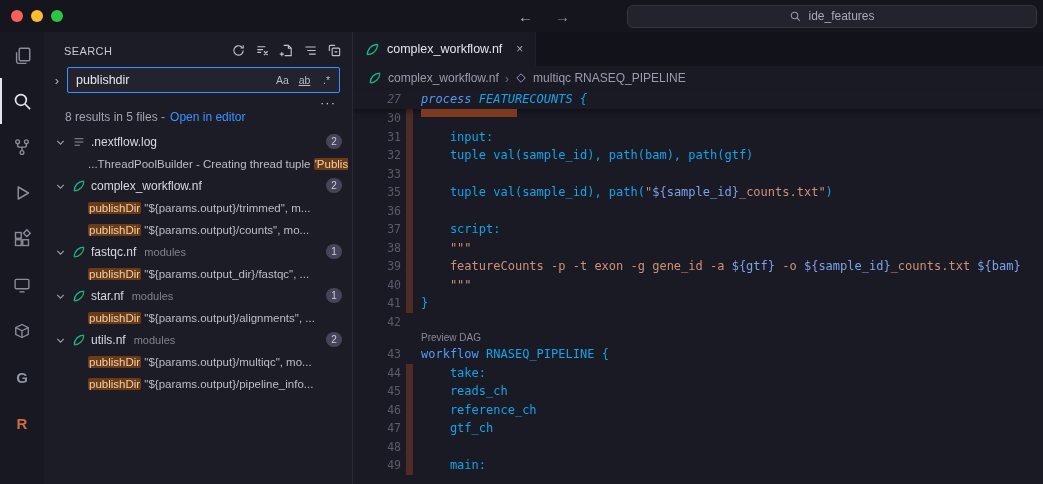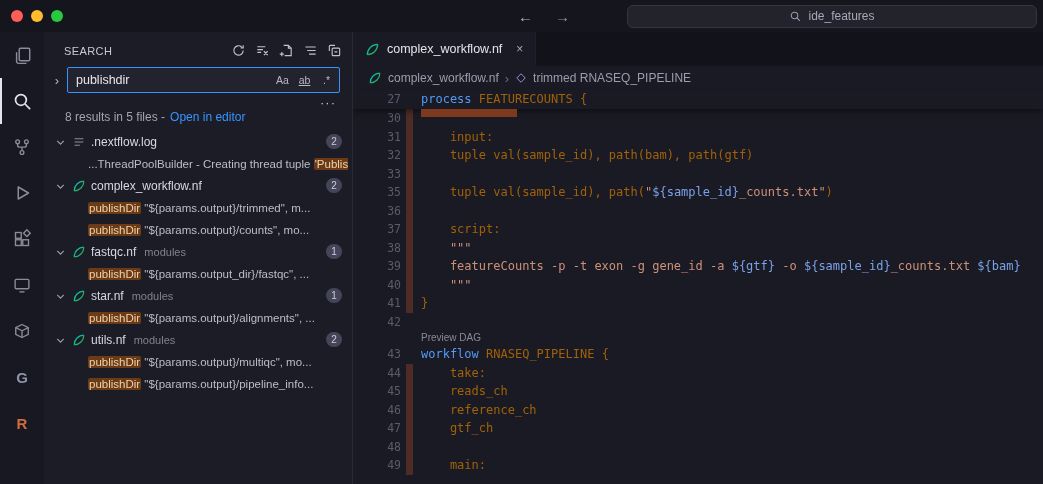--- a/index.html
+++ b/index.html
@@ -73,33 +73,33 @@
   .tabbar{height:34px;flex:0 0 34px;background:#12121b;display:flex;}
   .tab{display:flex;align-items:center;gap:7px;padding:0 12px;background:#1a1a24;
     border-right:1px solid #1f1f2b;font-size:12.5px;color:#e4e4ec;cursor:default;}
   .tab-close{color:#a9a9b6;font-size:12px;margin-left:7px;cursor:default;}
   .breadcrumb{height:24px;flex:0 0 24px;display:flex;align-items:center;gap:6px;padding-left:15px;
     font-size:12px;color:#9c9cad;}
   .bc-item{cursor:default;}
   .crumb-sep{color:#6a6a7a;font-size:13px;}
   .bc-icon{display:flex;align-items:center;}
   .sticky{height:19px;flex:0 0 19px;position:relative;z-index:2;background:#1a1a24;
-    box-shadow:0 3px 5px rgba(0,0,0,.38);}
+    box-shadow:0 3px 5px rgba(0,0,0,.38);font-style:italic;}
   .match-sliver{position:absolute;top:77px;left:68px;width:96px;height:8px;
     background:var(--c-current-match,#7d3a1e);z-index:3;}
   .code-area{flex:1;overflow:hidden;position:relative;}
   .cline{height:18.5px;display:flex;align-items:center;font-family:"DejaVu Sans Mono",monospace;
     font-size:12px;color:#d2d2da;}
   .ln{width:48px;flex:0 0 48px;text-align:right;color:#5b5b6b;font-size:11.5px;
     font-family:"DejaVu Sans Mono",monospace;}
   .gbar{width:7px;flex:0 0 7px;height:18.5px;margin-left:5px;}
   .gbar.on{background:var(--c-gutter-modified,#4e2b24);}
   .ctext{margin-left:8px;white-space:pre;}
   .tok-kw{color:var(--c-keyword,#539bf5);}
-  .tok-fg{color:#a16207;}
+  .tok-fg{color:#0ea5e9;}
   .tok-str{color:var(--c-string,#ce9178);}
   .tok-itp{color:var(--c-interpolation,#7aa2e8);}
   .codelens{height:14px;line-height:13px;padding-left:68px;font-size:10px;color:#8a8a97;cursor:pointer;}
   svg{display:block;}
 </style>
 </head>
 <body>
 
 <div class="window">
 
@@ -360,21 +360,21 @@
               <path d="M13.5 2.5C13.5 8.6 8.6 13.5 2.5 13.5" stroke="#23b36b"></path>
             </svg>
         </span>
         <span class="bc-item">complex_workflow.nf</span>
         <span class="crumb-sep">›</span>
         <span class="bc-icon">
           <svg viewBox="0 0 16 16" width="12" height="12" fill="none" stroke="#a793d9" stroke-width="1.2">
               <rect x="4" y="4" width="8" height="8" transform="rotate(45 8 8)"></rect>
             </svg>
         </span>
-        <span class="bc-item">trimmed RNASEQ_PIPELINE</span>
+        <span class="bc-item">multiqc RNASEQ_PIPELINE</span>
       </div>
 
       <div class="sticky">
           <div class="cline">
             <span class="ln">27</span>
             <span class="gbar"></span>
             <span class="ctext"><span class="tok-kw">process </span><span class="tok-fg">FEATURECOUNTS {</span></span>
           </div>
         </div>
       <div class="match-sliver"></div>

